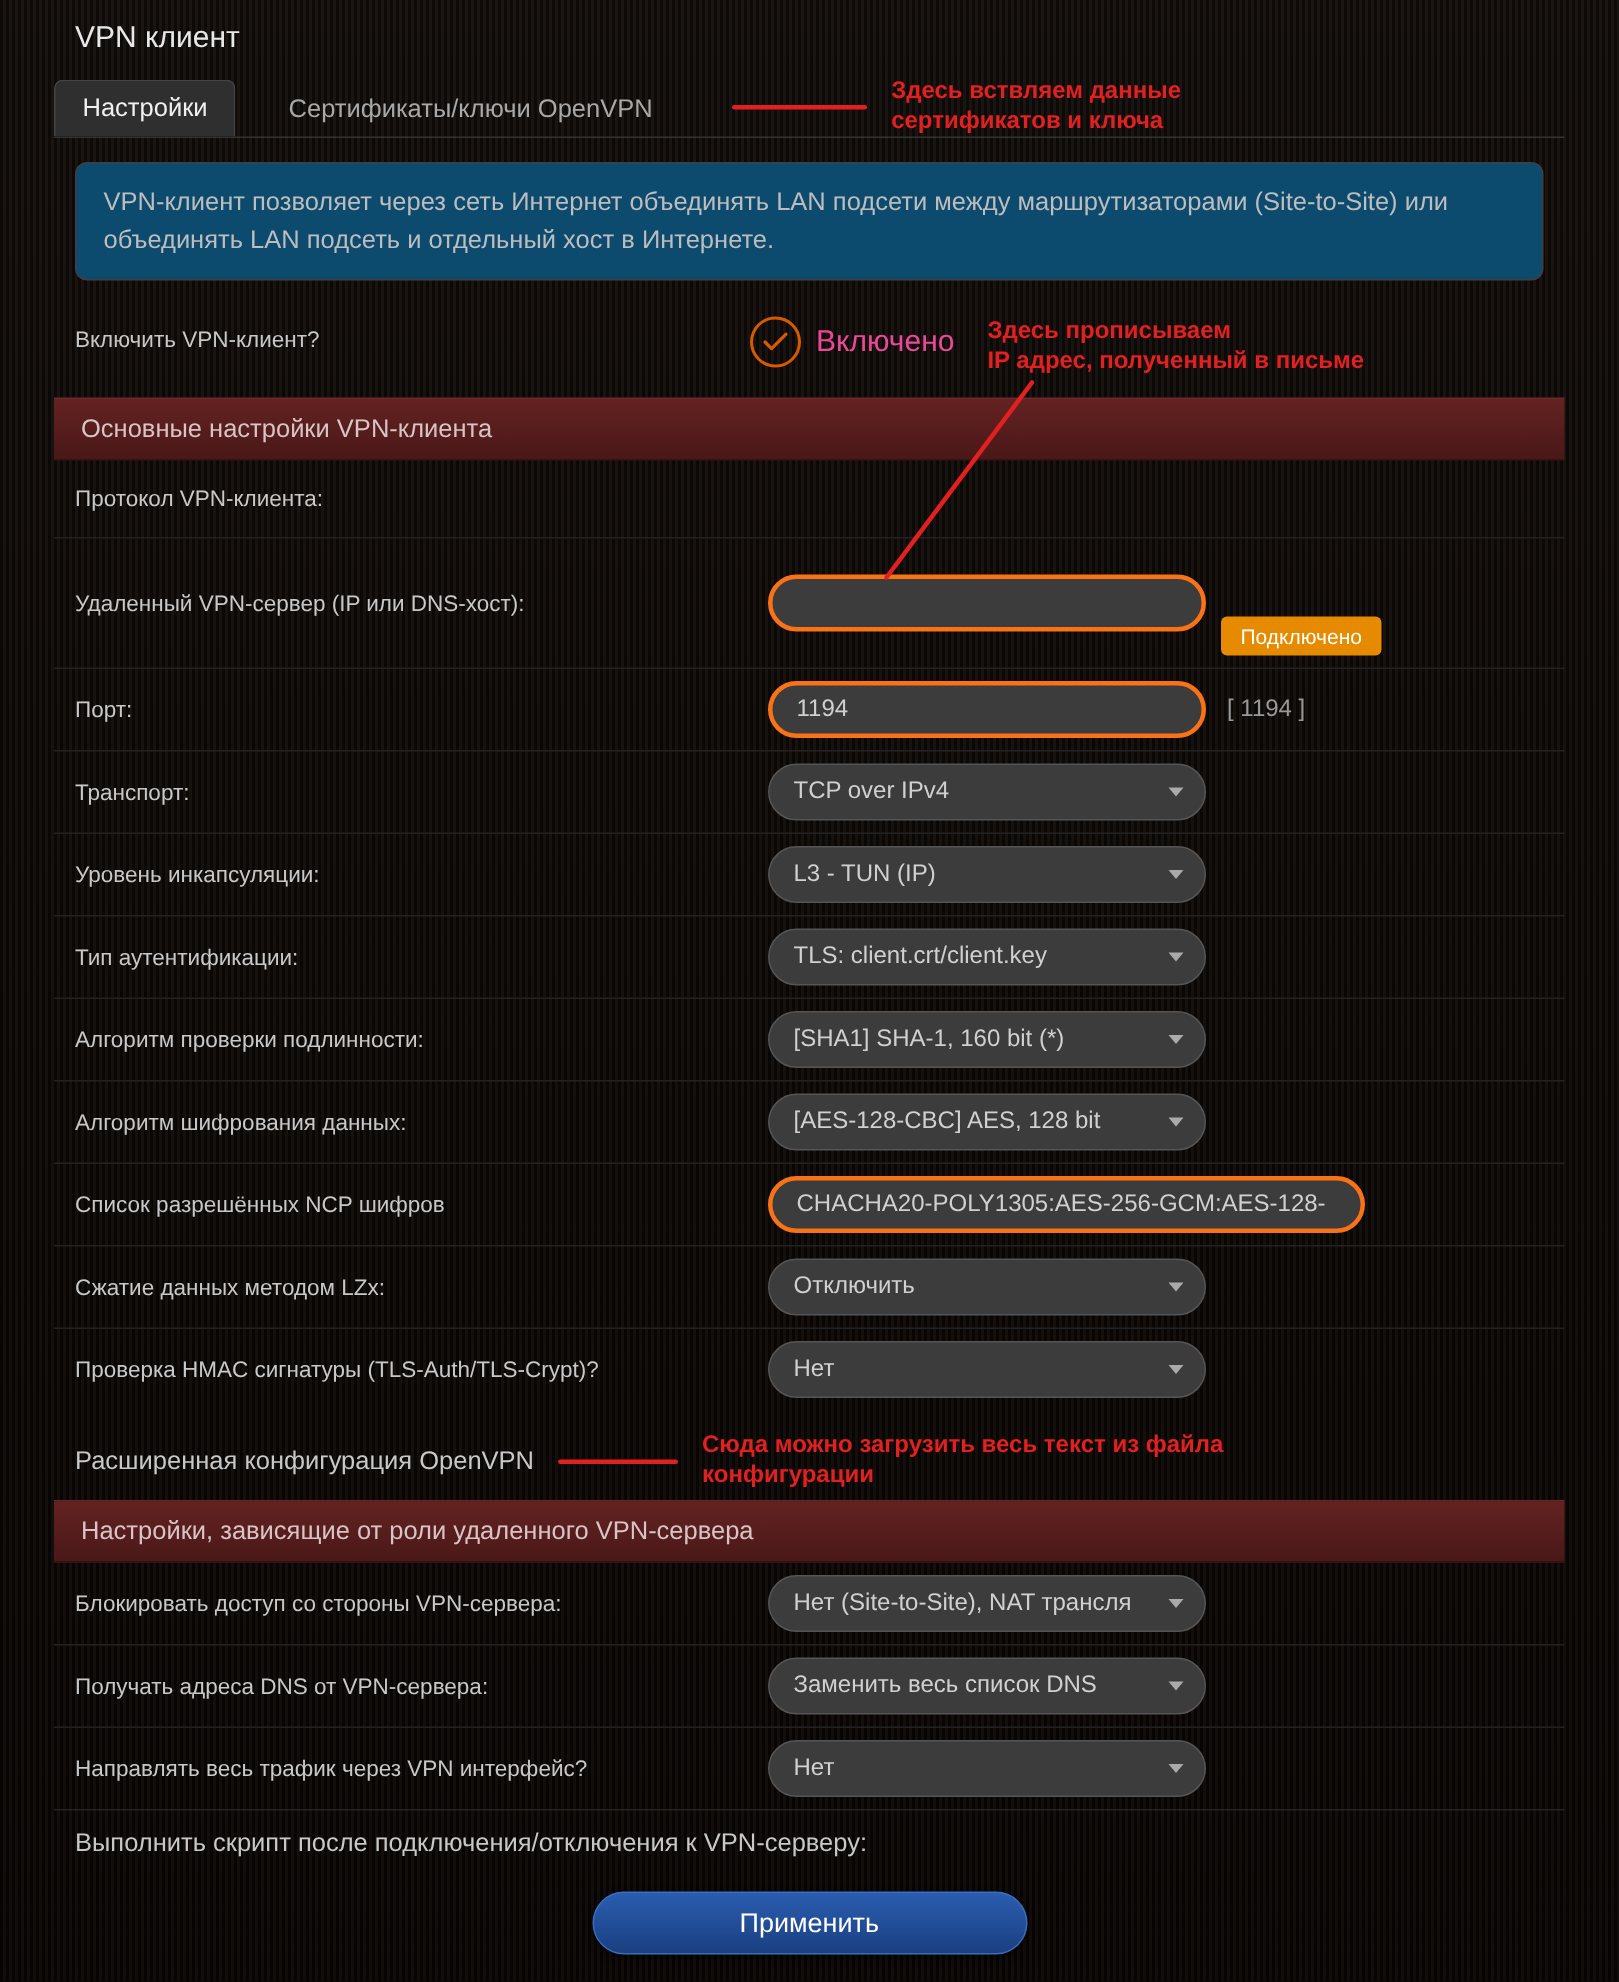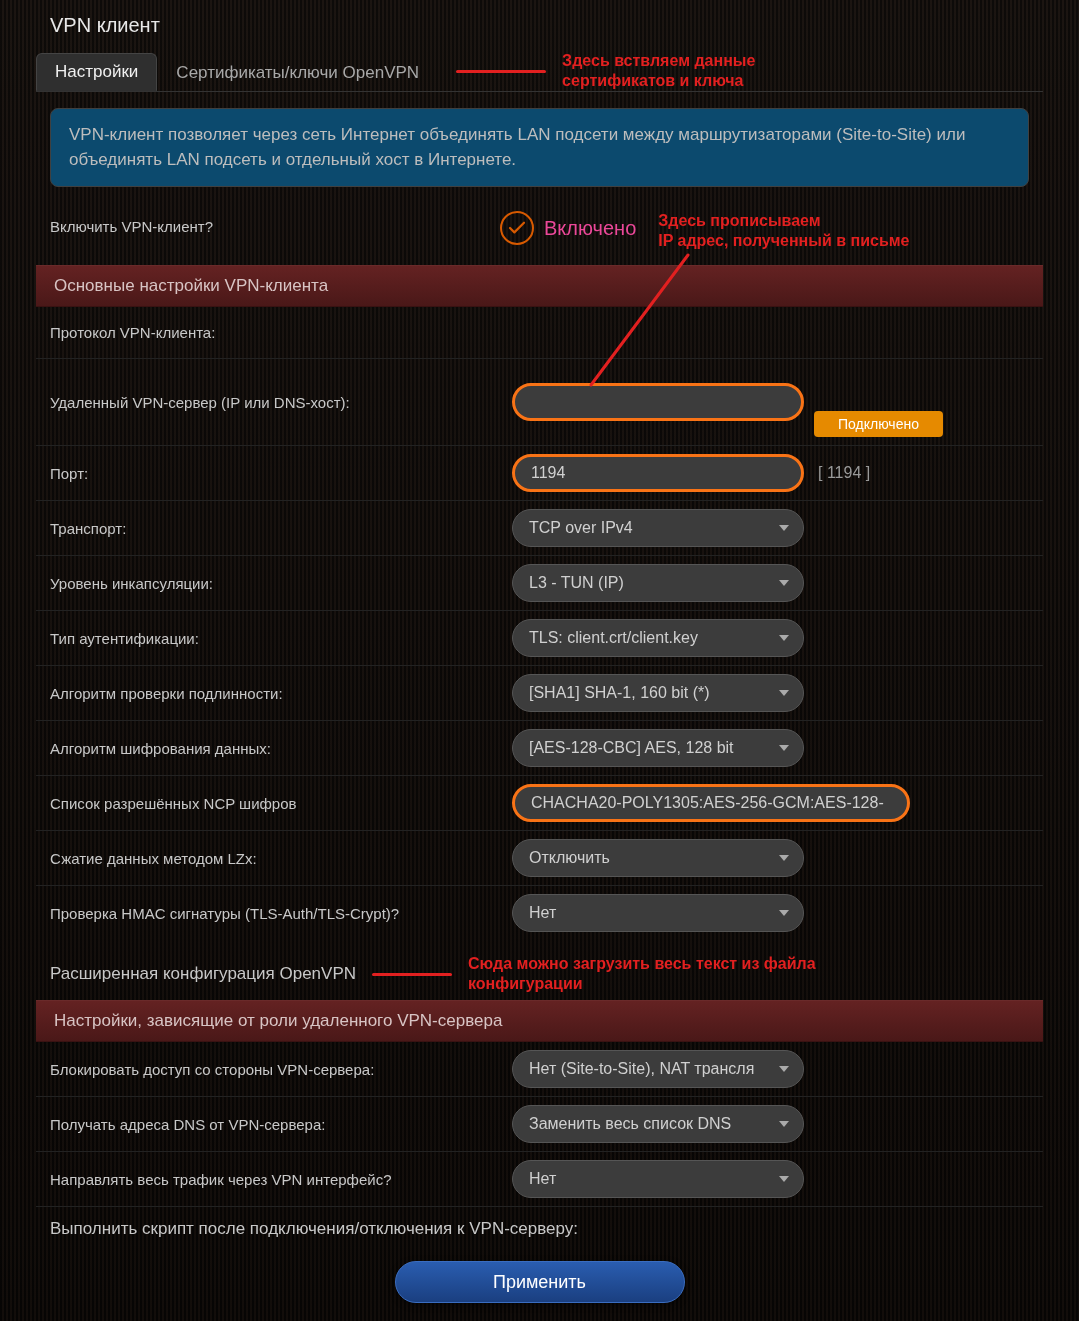--- a/index.html
+++ b/index.html
@@ -21,21 +21,21 @@
   .panel-title {
     color: #e8e8e8;
     font-size: 20px;
     font-weight: 500;
     padding: 6px 10px 14px 14px;
   }
   .tabs {
     display: flex;
     align-items: center;
     border-bottom: 1px solid #333;
-    gap: 0;
+    gap: 16px;
     position: relative;
   }
   .tab {
     padding: 8px 18px;
     font-size: 17px;
     color: #a8a8a8;
     border: 1px solid transparent;
     border-bottom: none;
     cursor: pointer;
     position: relative;
@@ -143,21 +143,21 @@
     font-size: 16px;
     outline: none;
   }
   .text-input.long {
     width: 398px;
   }
   .badge-conn {
     background: #e68a00;
     color: #fff;
     font-size: 14px;
-    padding: 5px 24px;
+    padding: 5px 13px;
     border-radius: 4px;
     margin-top: 44px;
   }
   .hint-aside {
     color: #999;
     font-size: 16px;
     margin-left: 4px;
   }
   .enable-row {
     display: flex;

